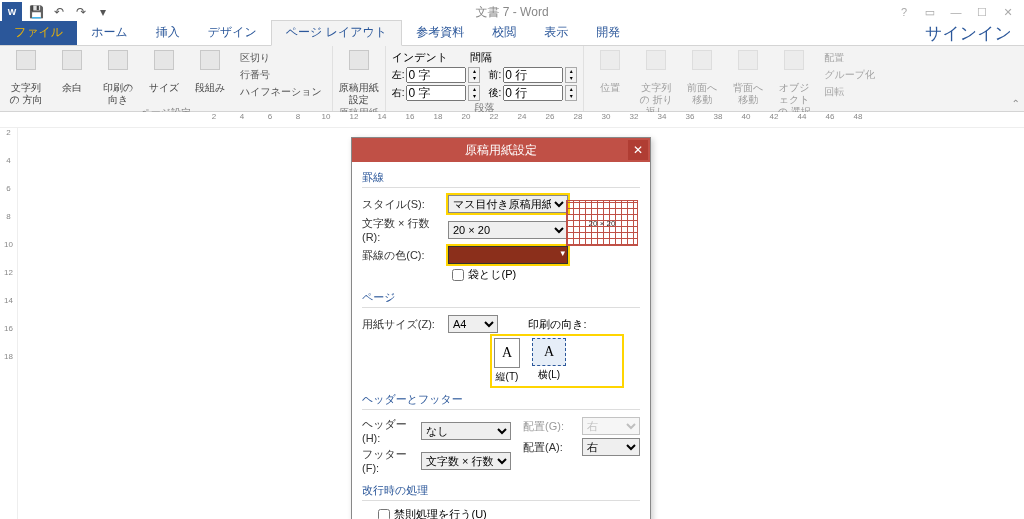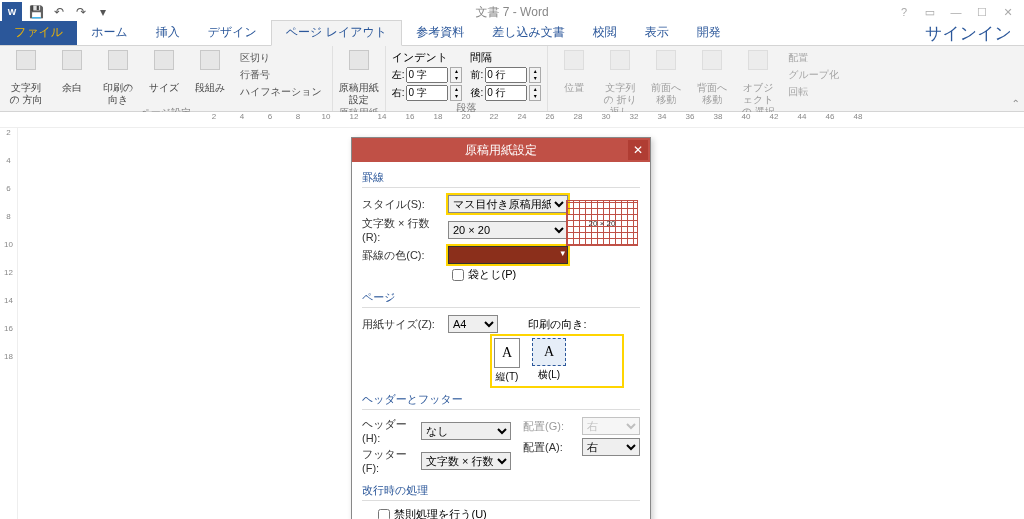--- a/index.html
+++ b/index.html
@@ -25,21 +25,21 @@
 .ribbon { height:66px; background:#f3f3f3; border-bottom:1px solid #d4d4d4; display:flex; position:relative; }
 .group { border-right:1px solid #e0e0e0; padding:2px 6px 0; display:flex; flex-direction:column; justify-content:space-between; }
 .group-label { text-align:center; font-size:10px; color:#777; padding-bottom:1px; }
 .group-body { flex:1; display:flex; gap:6px; align-items:flex-start; padding-top:2px; }
 .vbtn { display:flex; flex-direction:column; align-items:center; gap:12px; width:40px; font-size:10px; color:#444; text-align:center; line-height:1.2; }
 .vbtn .ic { width:20px; height:20px; background:#e6e6e6; border:1px solid #c8c8c8; }
 .vbtn.disabled { opacity:.5; }
 .ministack { display:flex; flex-direction:column; gap:1px; font-size:10px; color:#555; }
 .ministack div { padding:1px 4px; white-space:nowrap; }
 .spinrow { display:flex; align-items:center; gap:2px; font-size:10px; }
-.spinrow input { width:42px; height:16px; font-size:10px; }
+.spinrow input { width:60px; height:16px; font-size:12px; }
 .spinbtn { width:12px; height:16px; display:flex; flex-direction:column; border:1px solid #aaa; }
 .spinbtn span { flex:1; font-size:6px; text-align:center; line-height:7px; }
 .collapse { position:absolute; right:4px; bottom:2px; font-size:10px; color:#888; }
 
 
 .ruler-h { height:16px; background:#fff; position:relative; border-bottom:1px solid #eee; }
 .ruler-h .scale { position:absolute; left:200px; right:20px; top:0; height:16px; font-size:8px; color:#888; display:flex; }
 .ruler-h .scale span { width:28px; text-align:center; }
 .docarea { position:absolute; top:128px; left:0; right:0; bottom:0; display:flex; }
 .ruler-v { width:18px; background:#fff; border-right:1px solid #eee; font-size:8px; color:#888; }
@@ -95,21 +95,20 @@
   </div>
 </div>
 
 <div class="tabs">
   <div class="tab file">ファイル</div>
   <div class="tab">ホーム</div>
   <div class="tab">挿入</div>
   <div class="tab">デザイン</div>
   <div class="tab active">ページ レイアウト</div>
   <div class="tab">参考資料</div>
-  <div class="tab">差し込み文書</div>
   <div class="tab">校閲</div>
   <div class="tab">表示</div>
   <div class="tab">開発</div>
   <div class="signin">サインイン</div>
 </div>
 
 <div class="ribbon">
   <div class="group">
     <div class="group-body">
       <div class="vbtn">

